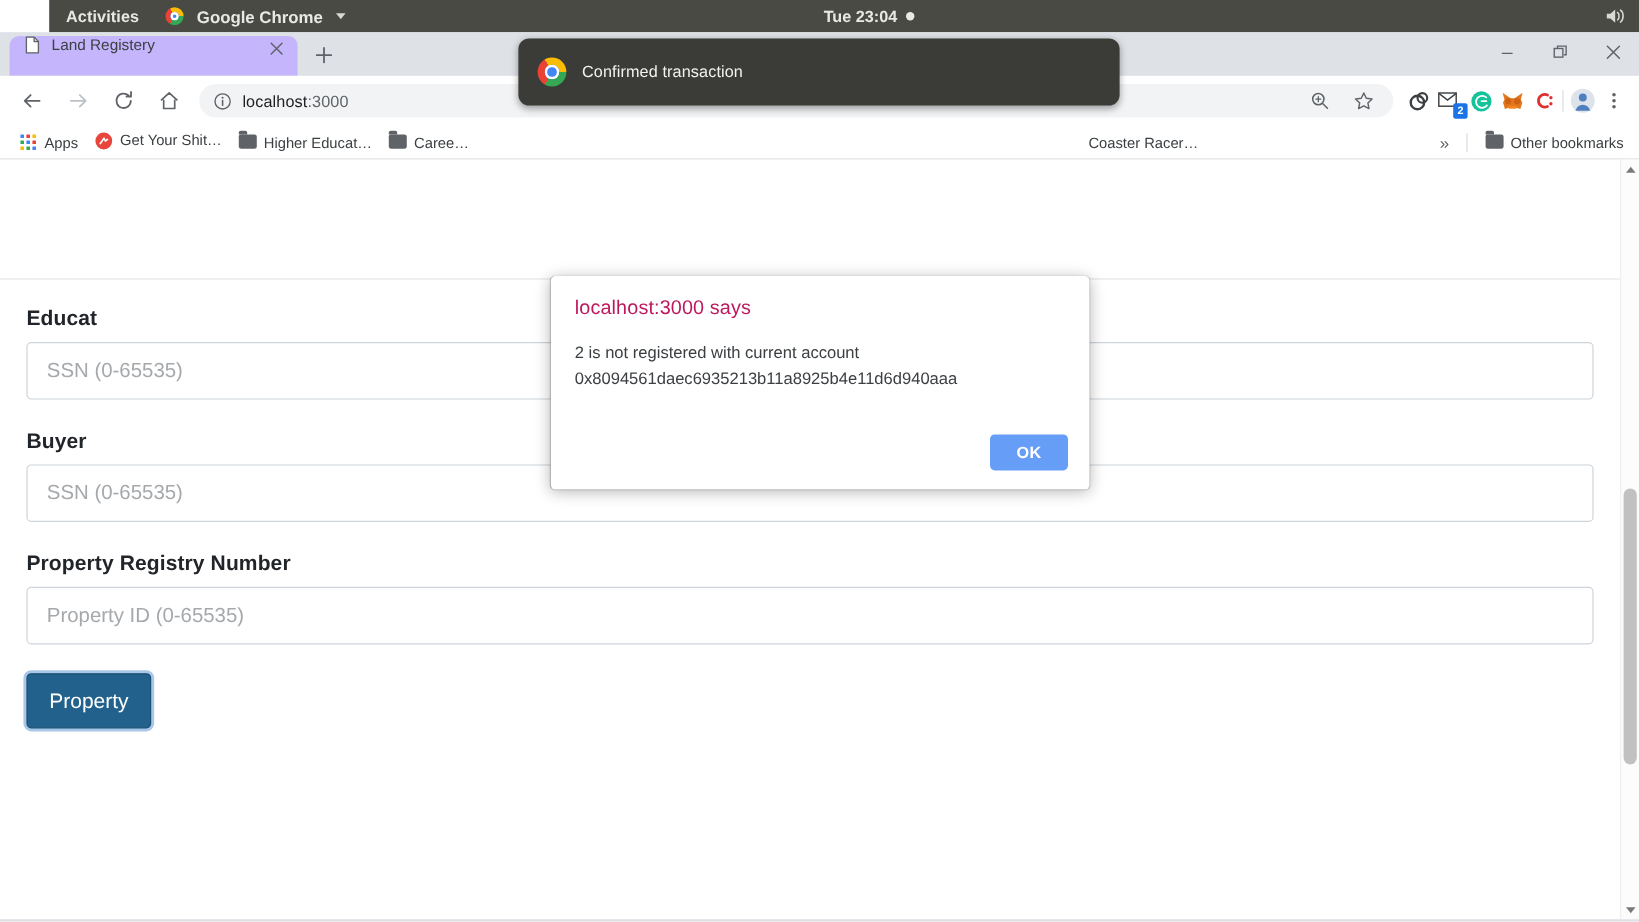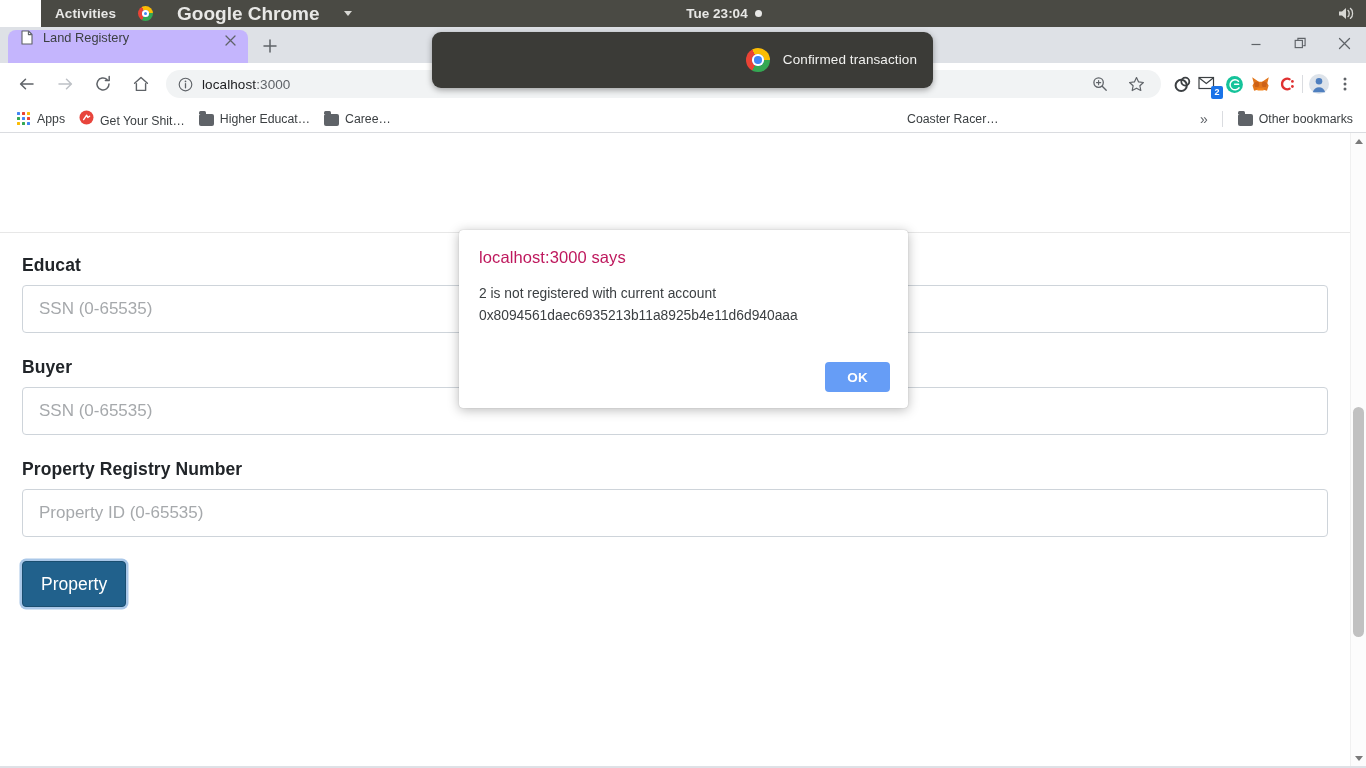--- a/index.html
+++ b/index.html
@@ -21,23 +21,23 @@
     display: flex; align-items: center; margin-left: 41px;
   }
   .gnome-left { display: flex; align-items: center; height: 100%; }
   .gnome-activities {
     font-weight: bold; font-size: 13.5px;
     padding: 0 12px 0 14px; height: 100%;
     display: flex; align-items: center;
     letter-spacing: .1px;
   }
   .gnome-app {
-    display: flex; align-items: center; gap: 24px;
+    display: flex; align-items: center; gap: 11px;
     padding: 0 10px; height: 100%;
-    font-weight: bold; font-size: 19px;
+    font-weight: bold; font-size: 14px;
   }
   .gnome-center {
     position: absolute; left: 0; right: 0; top: 0; height: 27px;
     display: flex; align-items: center; justify-content: center;
     gap: 7px; pointer-events: none;
   }
   .gnome-clock { font-weight: bold; font-size: 13.5px; pointer-events: auto; }
   .gnome-dot {
     width: 7px; height: 7px; border-radius: 50%;
     background: #e8e8e6; display: inline-block;
@@ -149,21 +149,21 @@
   
   #bookmarks {
     height: 28px; background: #ffffff;
     display: flex; align-items: center;
     padding: 0 6px 0 10px;
     font-size: 12.3px; color: #3c4043;
     border-bottom: 1px solid #dadce0;
     position: relative;
   }
   .bm {
-    display: flex; align-items: flex-end; gap: 6px;
+    display: flex; align-items: flex-start; gap: 6px;
     padding: 3px 7px; border-radius: 4px;
     white-space: nowrap; flex: none;
   }
   .bm-label { font-size: 12.3px; color: #3c4043; }
   .folder-ico {
     width: 15px; height: 12px; border-radius: 1.5px 2px 2px 2px;
     background: #5f6368; position: relative; flex: none;
   }
   .folder-ico::before {
     content: ""; position: absolute; top: -2.5px; left: 0;
@@ -284,21 +284,20 @@
   #notification {
     position: absolute;
     left: 432px; top: 32px;
     width: 501px; height: 56px;
     background: #3b3b37;
     border-radius: 9px;
     box-shadow: 0 2px 6px rgba(0,0,0,.35);
     display: flex; align-items: center;
     padding: 0 16px;
     z-index: 90;
-    justify-content: flex-end;
   }
   .notif-body { margin-left: 13px; }
   .notif-title {
     font-size: 13.5px; color: #f2f2f0;
     line-height: 1.35; letter-spacing: .1px;
   }
   .notif-sub {
     font-size: 13px; color: #cfcfca;
     line-height: 1.35; letter-spacing: .1px;
   }

